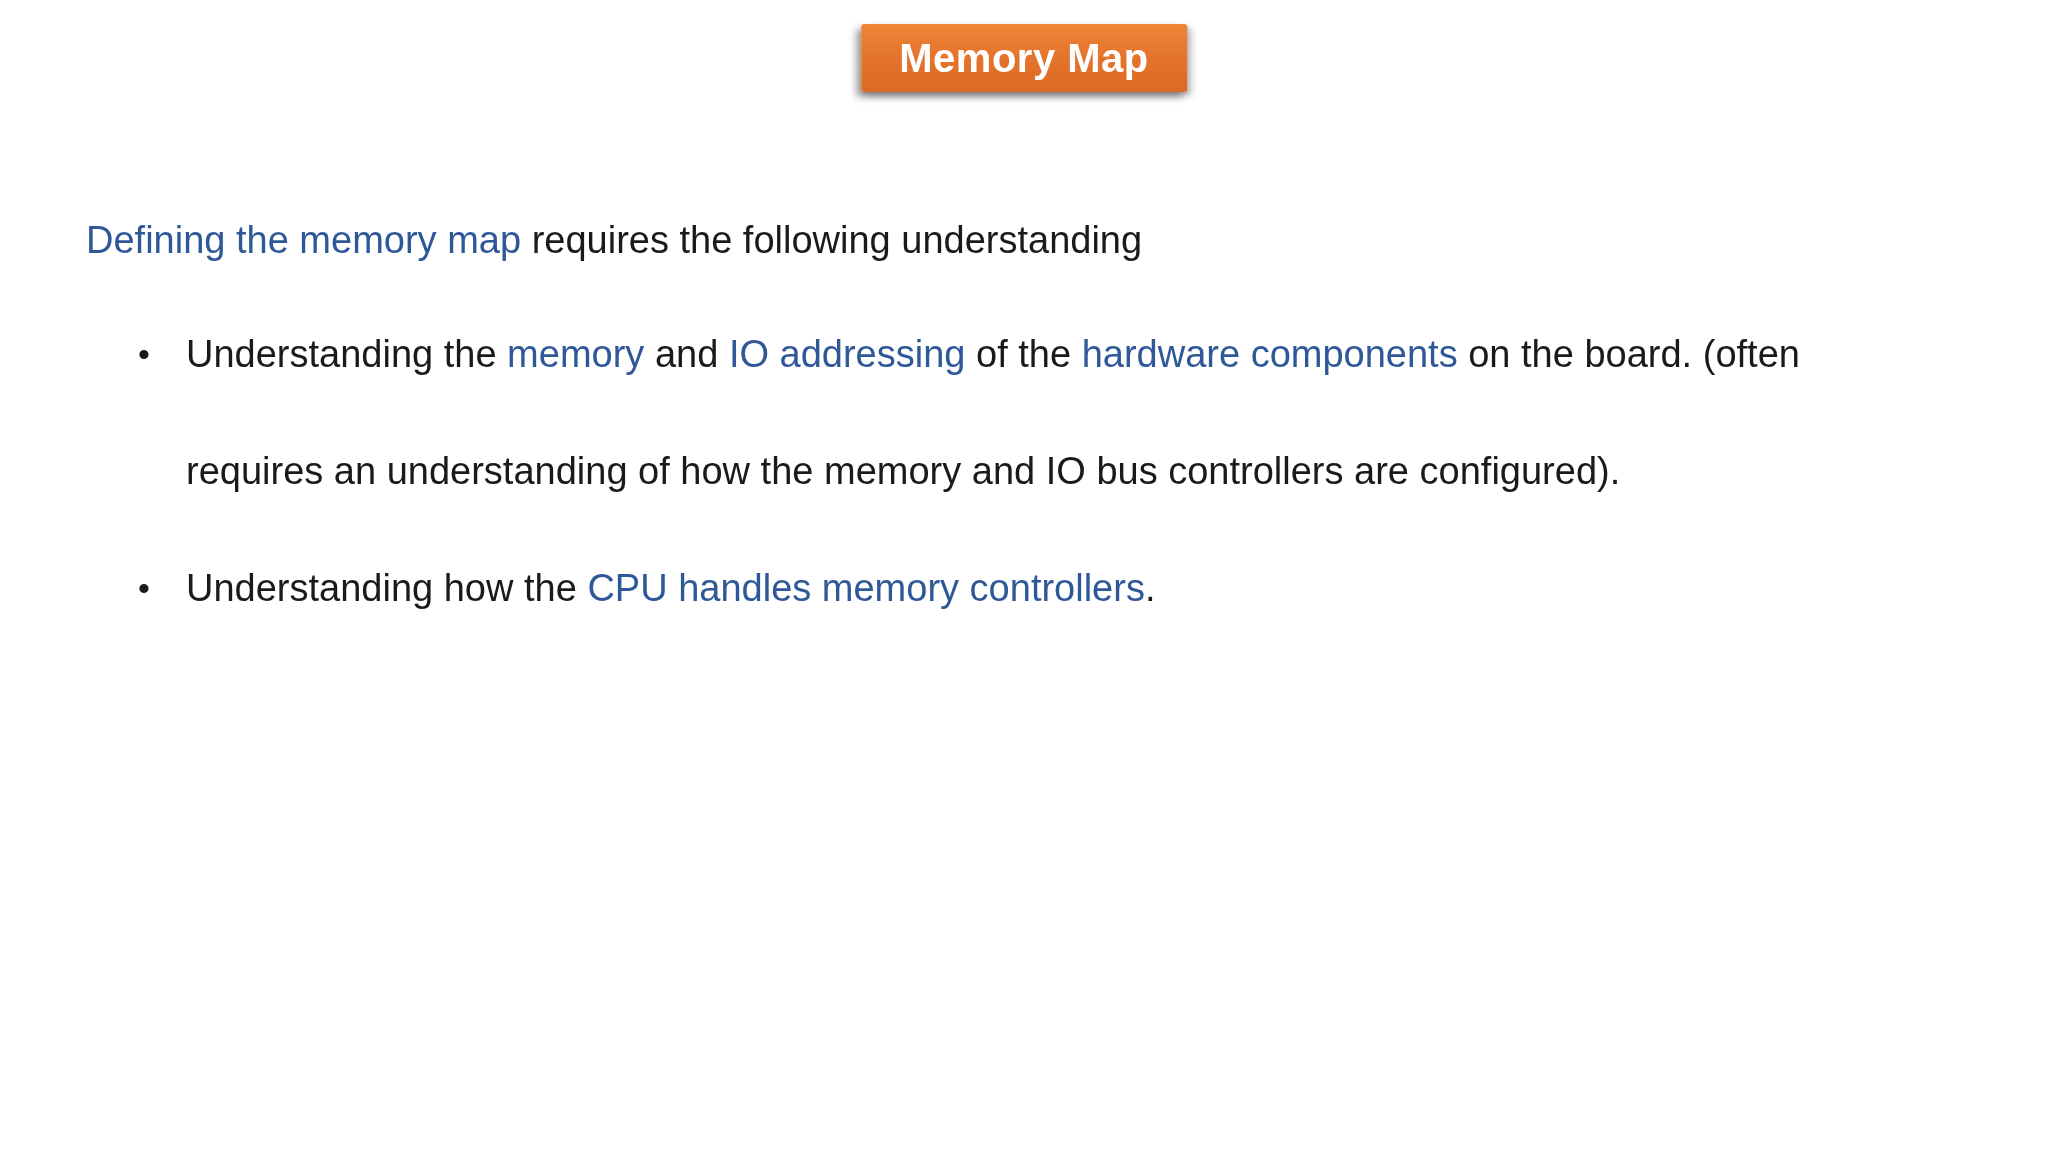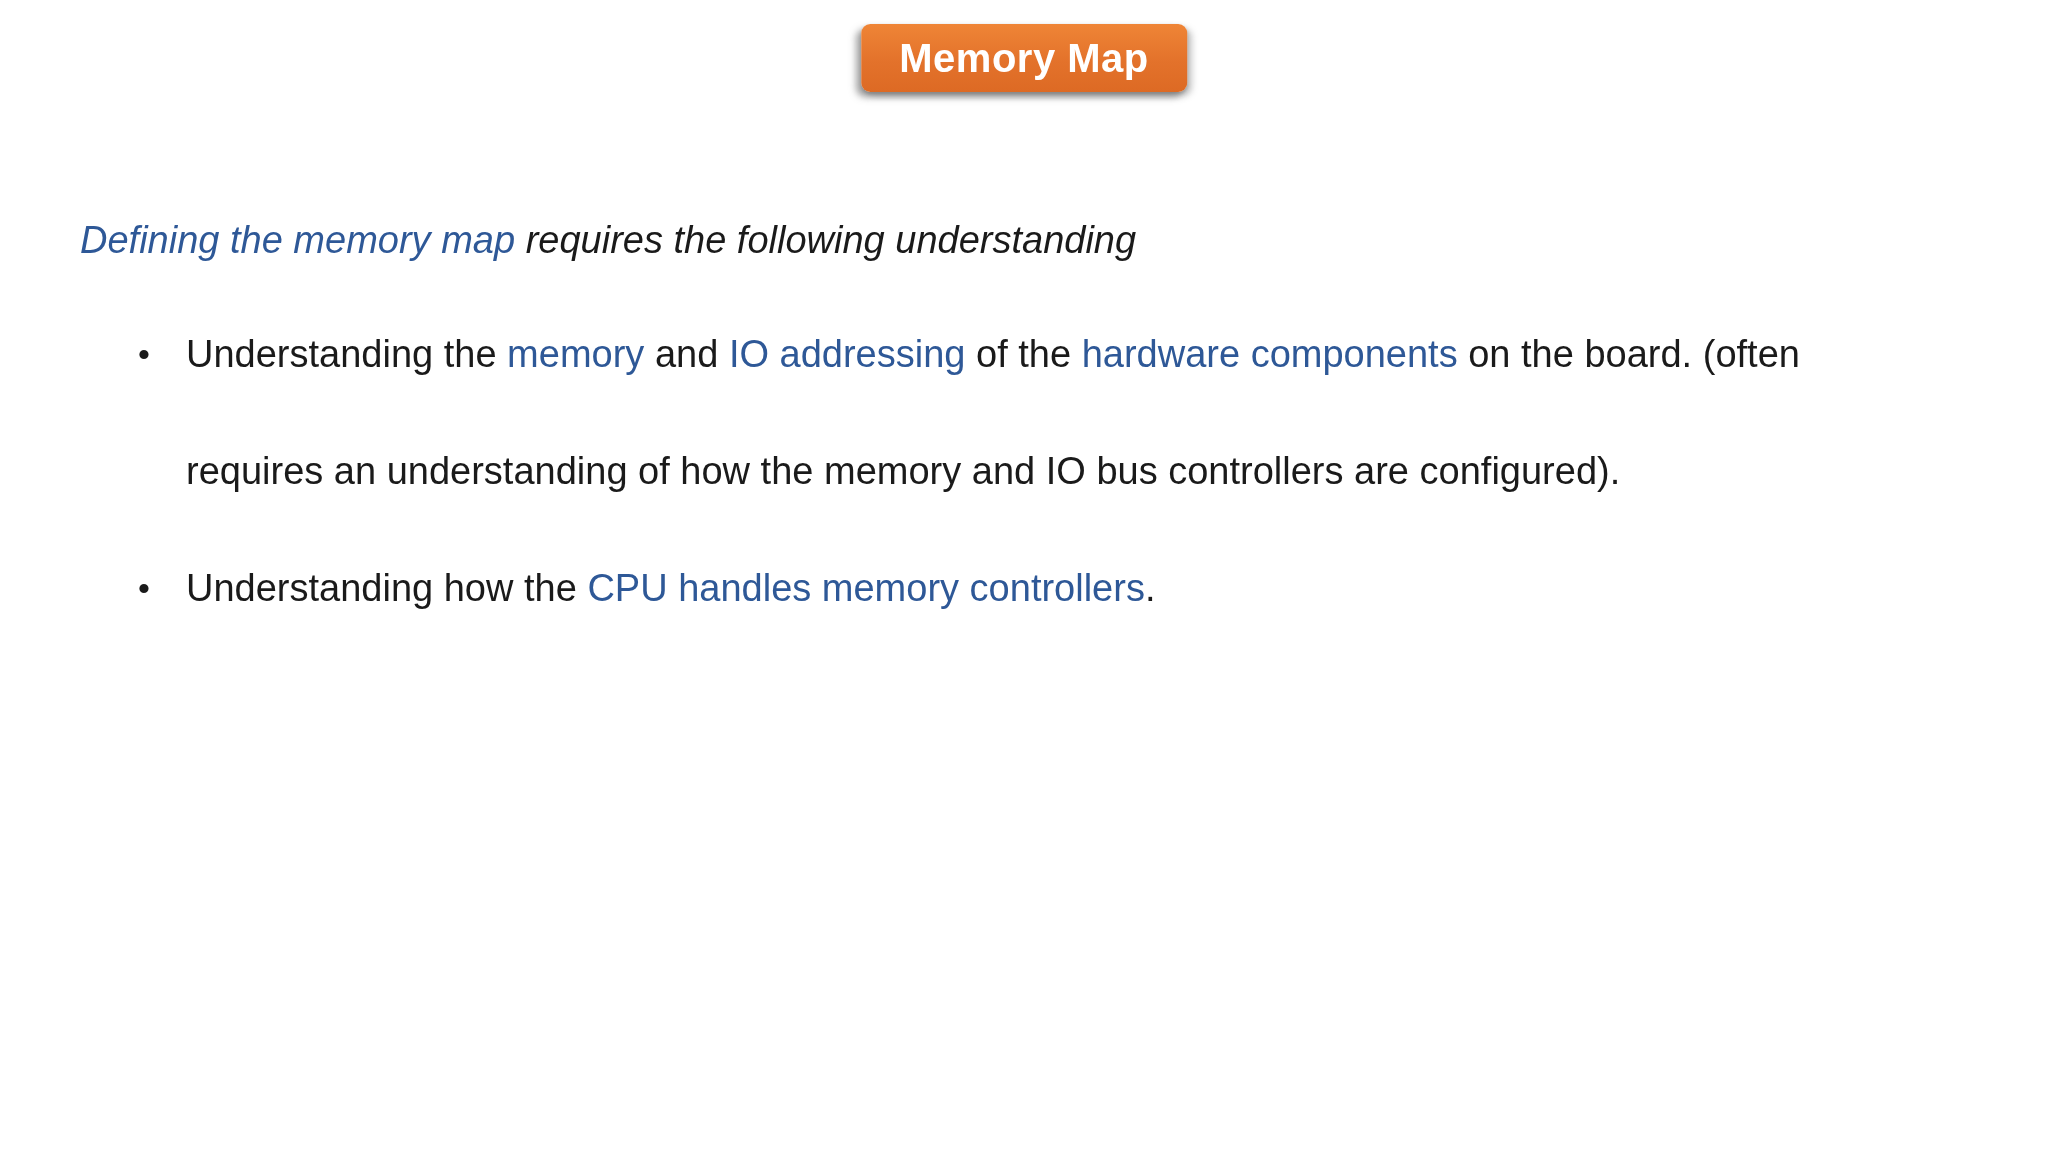--- a/index.html
+++ b/index.html
@@ -19,41 +19,40 @@
     position: absolute;
     top: 24px;
     left: 50%;
     transform: translateX(-50%);
     height: 68px;
     padding: 0 38px;
     display: flex;
     align-items: center;
     justify-content: flex-end;
     background: linear-gradient(180deg, #EF8536 0%, #E3722B 55%, #DD6A24 100%);
-    border-radius: 9px;
+    border-radius: 3px;
     box-shadow: -5px 5px 7px rgba(90, 90, 90, 0.55),
                  4px 4px 6px rgba(120, 120, 120, 0.40),
                  0px 2px 3px rgba(140, 140, 140, 0.35);
   }
   .title-banner .title-text {
     color: #ffffff;
     font-size: 40px;
     font-weight: bold;
     letter-spacing: 0.5px;
     white-space: nowrap;
   }
   .intro-line {
     position: absolute;
-    left: 80px;
+    left: 86px;
     top: 179px;
     font-size: 38px;
     line-height: 46px;
     color: var(--ink, #1a1a1a);
     white-space: nowrap;
-    font-style: italic;
   }
   .bullet-list {
     position: absolute;
     left: 138px;
     top: 296px;
     width: 1710px;
     margin: 0;
     padding: 0;
     list-style: none;
     font-size: 38px;

